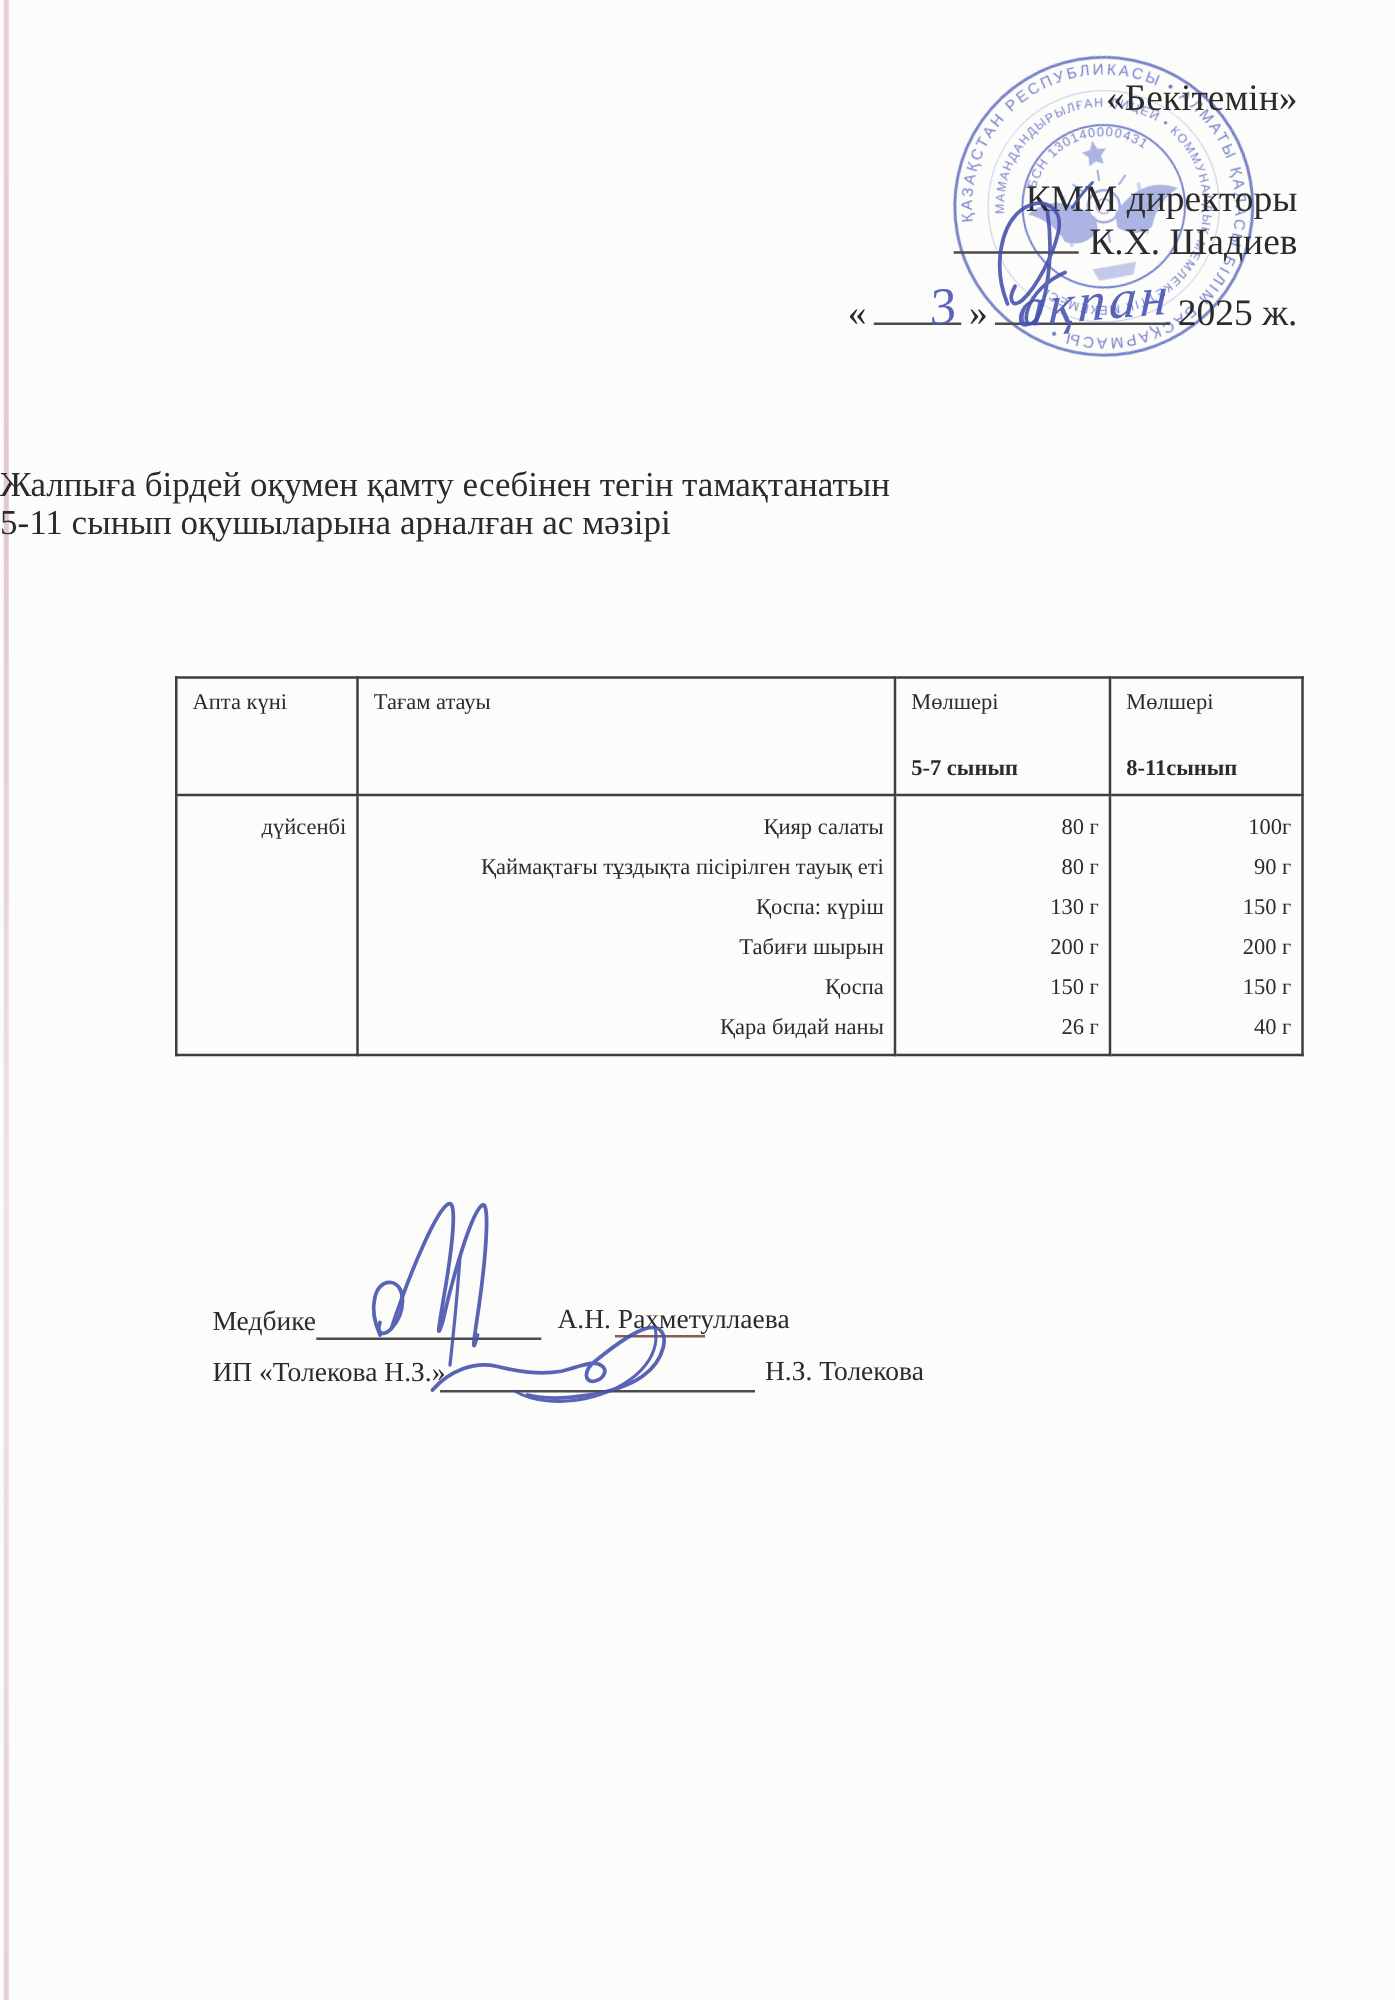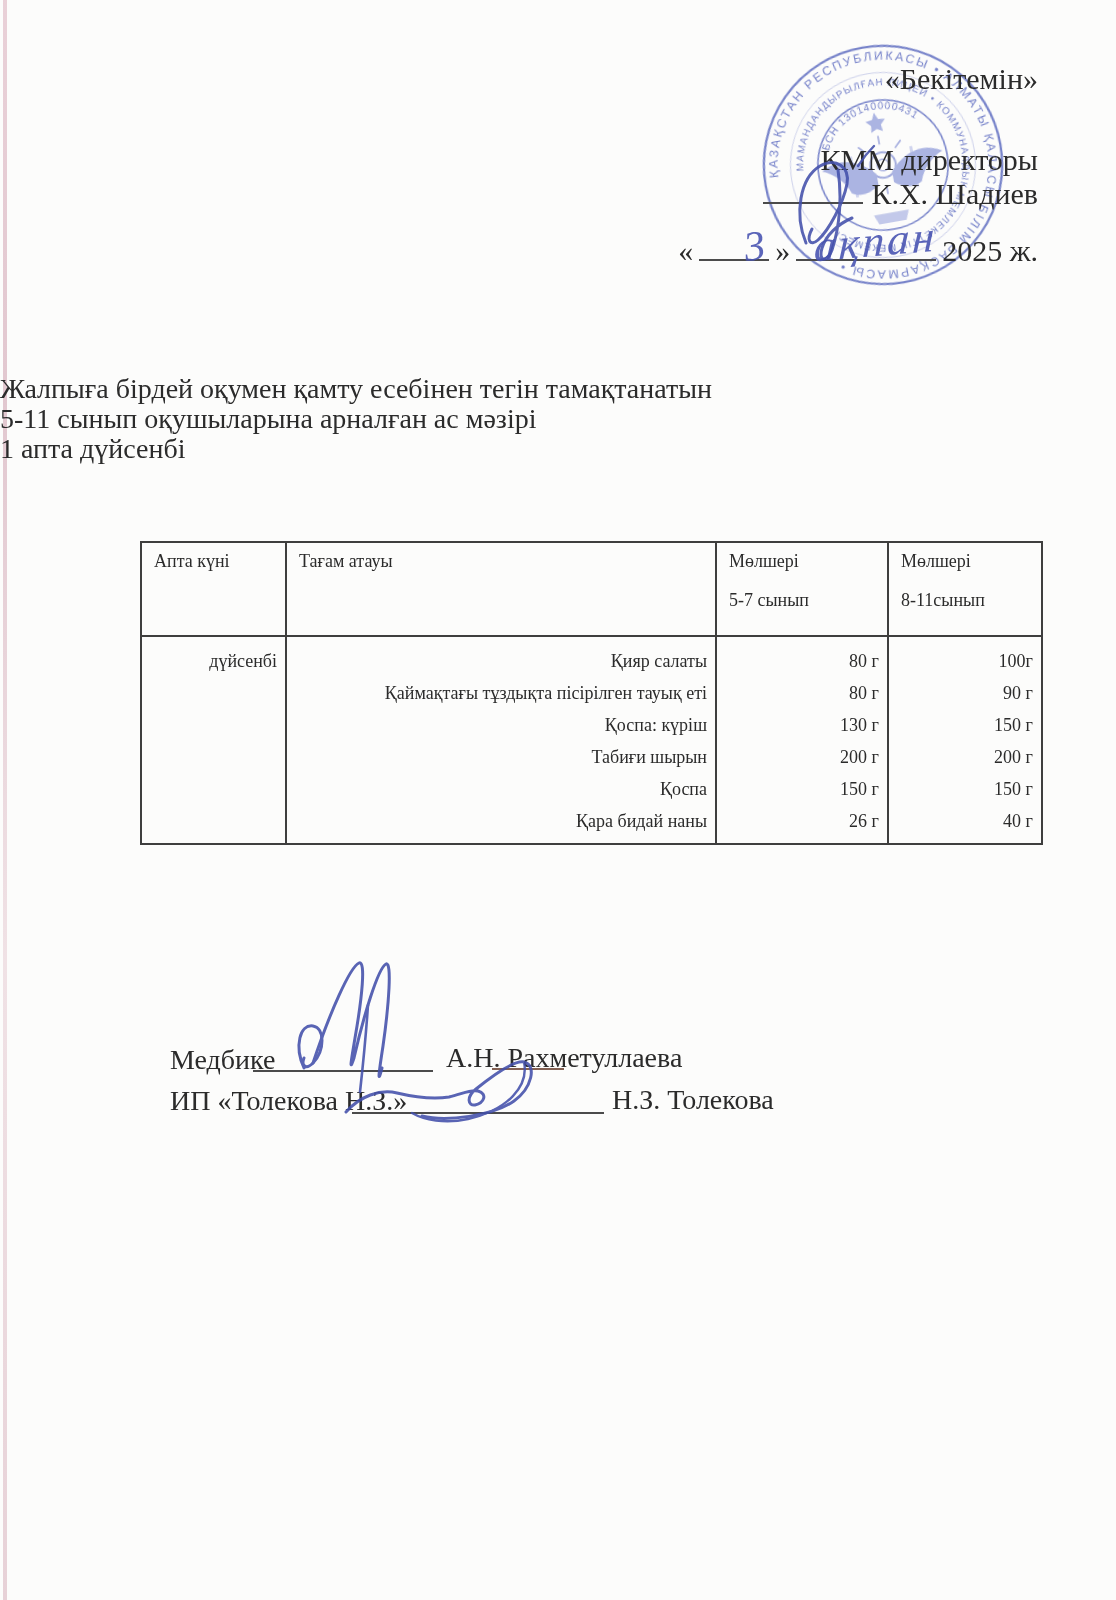--- a/index.html
+++ b/index.html
@@ -50,25 +50,25 @@
     border-collapse:collapse;table-layout:fixed;
     font-size:18px;
   }
   .menu-table td{
     border:2px solid #3e3e3e;vertical-align:top;
     padding:8px 8px 6px 12px;
   }
   .menu-table .hdr-row td{height:78px;}
   .menu-table .body-row td{height:182px;text-align:right;}
   .th-center{text-align:left;padding-left:0;}
-  .portion-gap{margin-top:18px;}
+  .portion-gap{margin-top:32px;font-weight:bold;}
   .cell-line{line-height:32px;white-space:nowrap;}
   .day-cell{text-align:center;padding-left:0 !important;}
   
-  .sig-label,.sig-name{position:absolute;font-size:28px;white-space:nowrap;}
+  .sig-label,.sig-name{position:absolute;font-size:22px;white-space:nowrap;}
   .sig-line{position:absolute;border-bottom:2px solid #4b4b4b;height:0;}
   .name-underline{position:absolute;height:2px;background:#6d4434;opacity:.85;}
   .sig-overlay{position:absolute;left:0;top:0;width:1116px;height:1600px;pointer-events:none;}
 </style>
 </head>
 <body>
 
 <div class="page">
 
   <div class="scan-edge"></div>
@@ -127,21 +127,20 @@
     <span class="uline" style="width:140px"></span>
     <span>2025 ж.</span>
   </div>
 
   <div class="hand hand-day">3</div>
   <div class="hand hand-month">ақпан</div>
 
   <div class="doc-title">
     <div>Жалпыға бірдей оқумен қамту есебінен тегін тамақтанатын</div>
     <div>5-11 сынып оқушыларына арналған ас мәзірі</div>
-    <div>1 апта дүйсенбі</div>
   </div>
 
   <table class="menu-table">
     <colgroup>
       <col style="width:145px">
         <col style="width:430px">
         <col style="width:172px">
         <col style="width:154px">
     </colgroup>
     <tbody>

